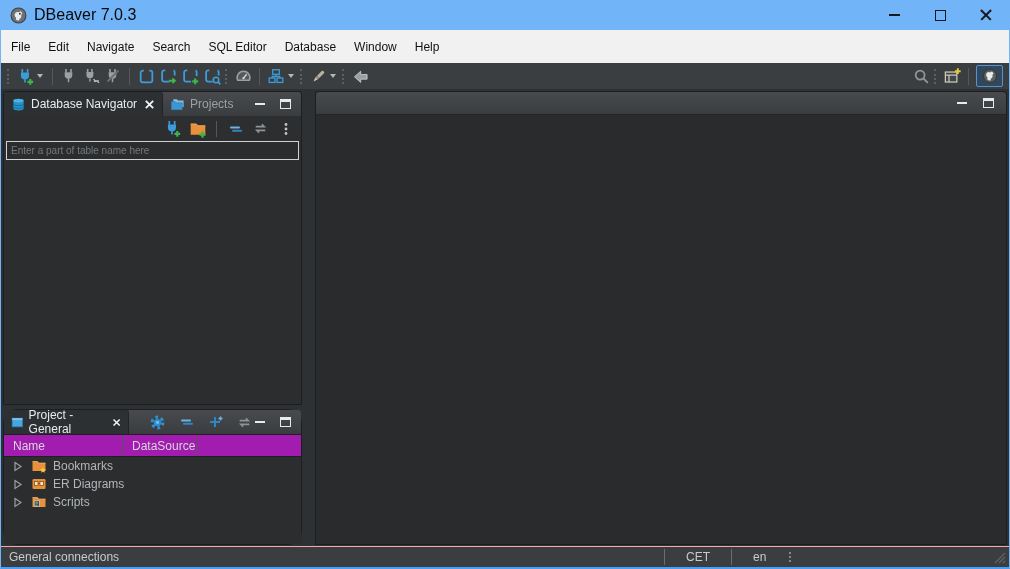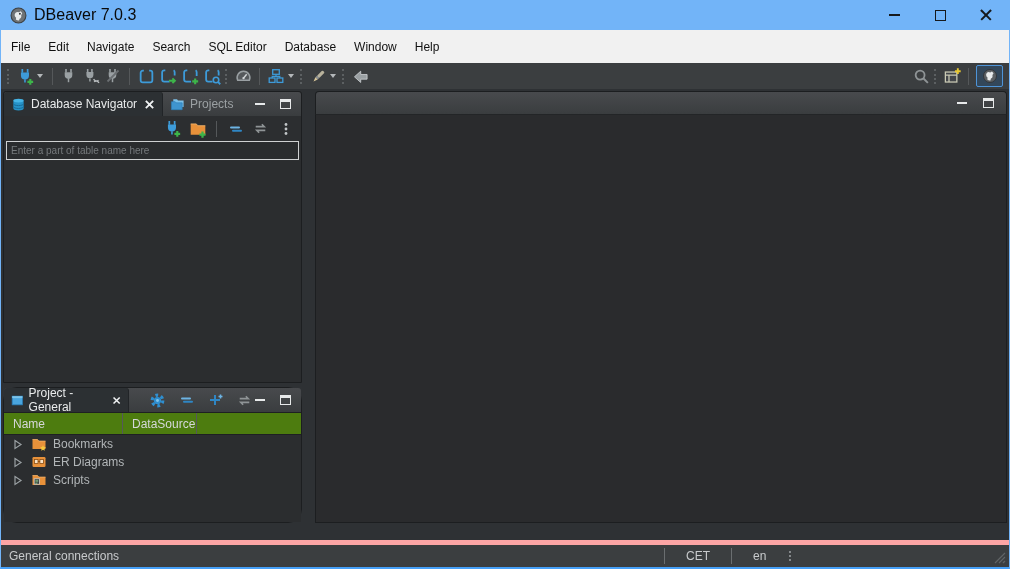--- a/index.html
+++ b/index.html
@@ -57,42 +57,42 @@
   .pt-sep { width:1px; height:16px; background:#55585a; margin:0 4px; }
   .pt-btn { width:21px; height:21px; display:flex; align-items:center; justify-content:center; }
 
   .filter-row { flex:none; padding:0 2px 1px 2px; }
   .filter-input { width:100%; height:19px; background:#2a2c2e; border:1px solid #cfd1d2; outline:none;
                   color:#c6c8ca; font-size:10px; padding:0 4px; font-family:"Liberation Sans",sans-serif; }
   .filter-input::placeholder { color:#75797c; }
   .tree-area { flex:1; background:#2b2d2f; min-height:0; }
 
   
-  .table-header { height:23px; flex:none; display:flex; align-items:stretch; background:#4d7c0f;
+  .table-header { height:23px; flex:none; display:flex; align-items:stretch; background:#a21caf;
                   border-top:1px solid #1e2022; border-bottom:1px solid #1e2022; color:#d5d7d9; }
   .th-cell { display:flex; align-items:center; padding-left:9px; }
   .th-name { width:118px; flex:none; }
   .th-ds { width:73px; flex:none; }
   .th-rest { flex:1; }
   .col-div { width:1px; background:#55585a; }
   .tree-rows { flex:1; background:#2b2d2f; overflow:hidden; }
   .tree-row { height:18px; display:flex; align-items:center; padding-left:7px; color:#b2b6b8; }
   .row-expander { width:13px; height:13px; margin-right:7px; flex:none; }
   .row-icon { width:16px; height:16px; margin-right:6px; flex:none; }
 
   
   .main-area { flex:1; display:flex; flex-direction:column; min-width:0; }
   .main-header { height:23px; flex:none; background:linear-gradient(#484a4d,#3a3d3f);
                  border:1px solid #1c1e20; border-bottom:none; border-radius:4px 4px 0 0;
                  display:flex; align-items:center; justify-content:flex-end; gap:16px; padding-right:12px; }
   .main-body { flex:1; background:#2a2b2d; border:1px solid #1c1e20; border-top:1px solid #232527; }
 
   
-  .statusbar { height:27px; flex:none; background:#3b3e40; display:flex; align-items:center;
-               color:#c8cacc; position:relative; border-top:5px solid #fca5a5;margin-top:16px; }
+  .statusbar { height:21px; flex:none; background:#3b3e40; display:flex; align-items:center;
+               color:#c8cacc; position:relative; border-top:1px solid #fca5a5; }
   .status-msg { padding-left:8px; font-size:12px; }
   .status-cluster { position:absolute; left:663px; top:0; height:100%; display:flex; align-items:center; gap:21px; }
   .st-sep { width:1px; height:16px; background:#6a6e70; }
   .st-handle { display:flex; flex-direction:column; gap:2px; margin-left:2px; }
   .st-handle i { width:2px; height:2px; background:#9ea2a4; border-radius:50%; }
   .grip { position:absolute; right:3px; bottom:3px; }
 
   svg { display:block; }
 </style>
 </head>

